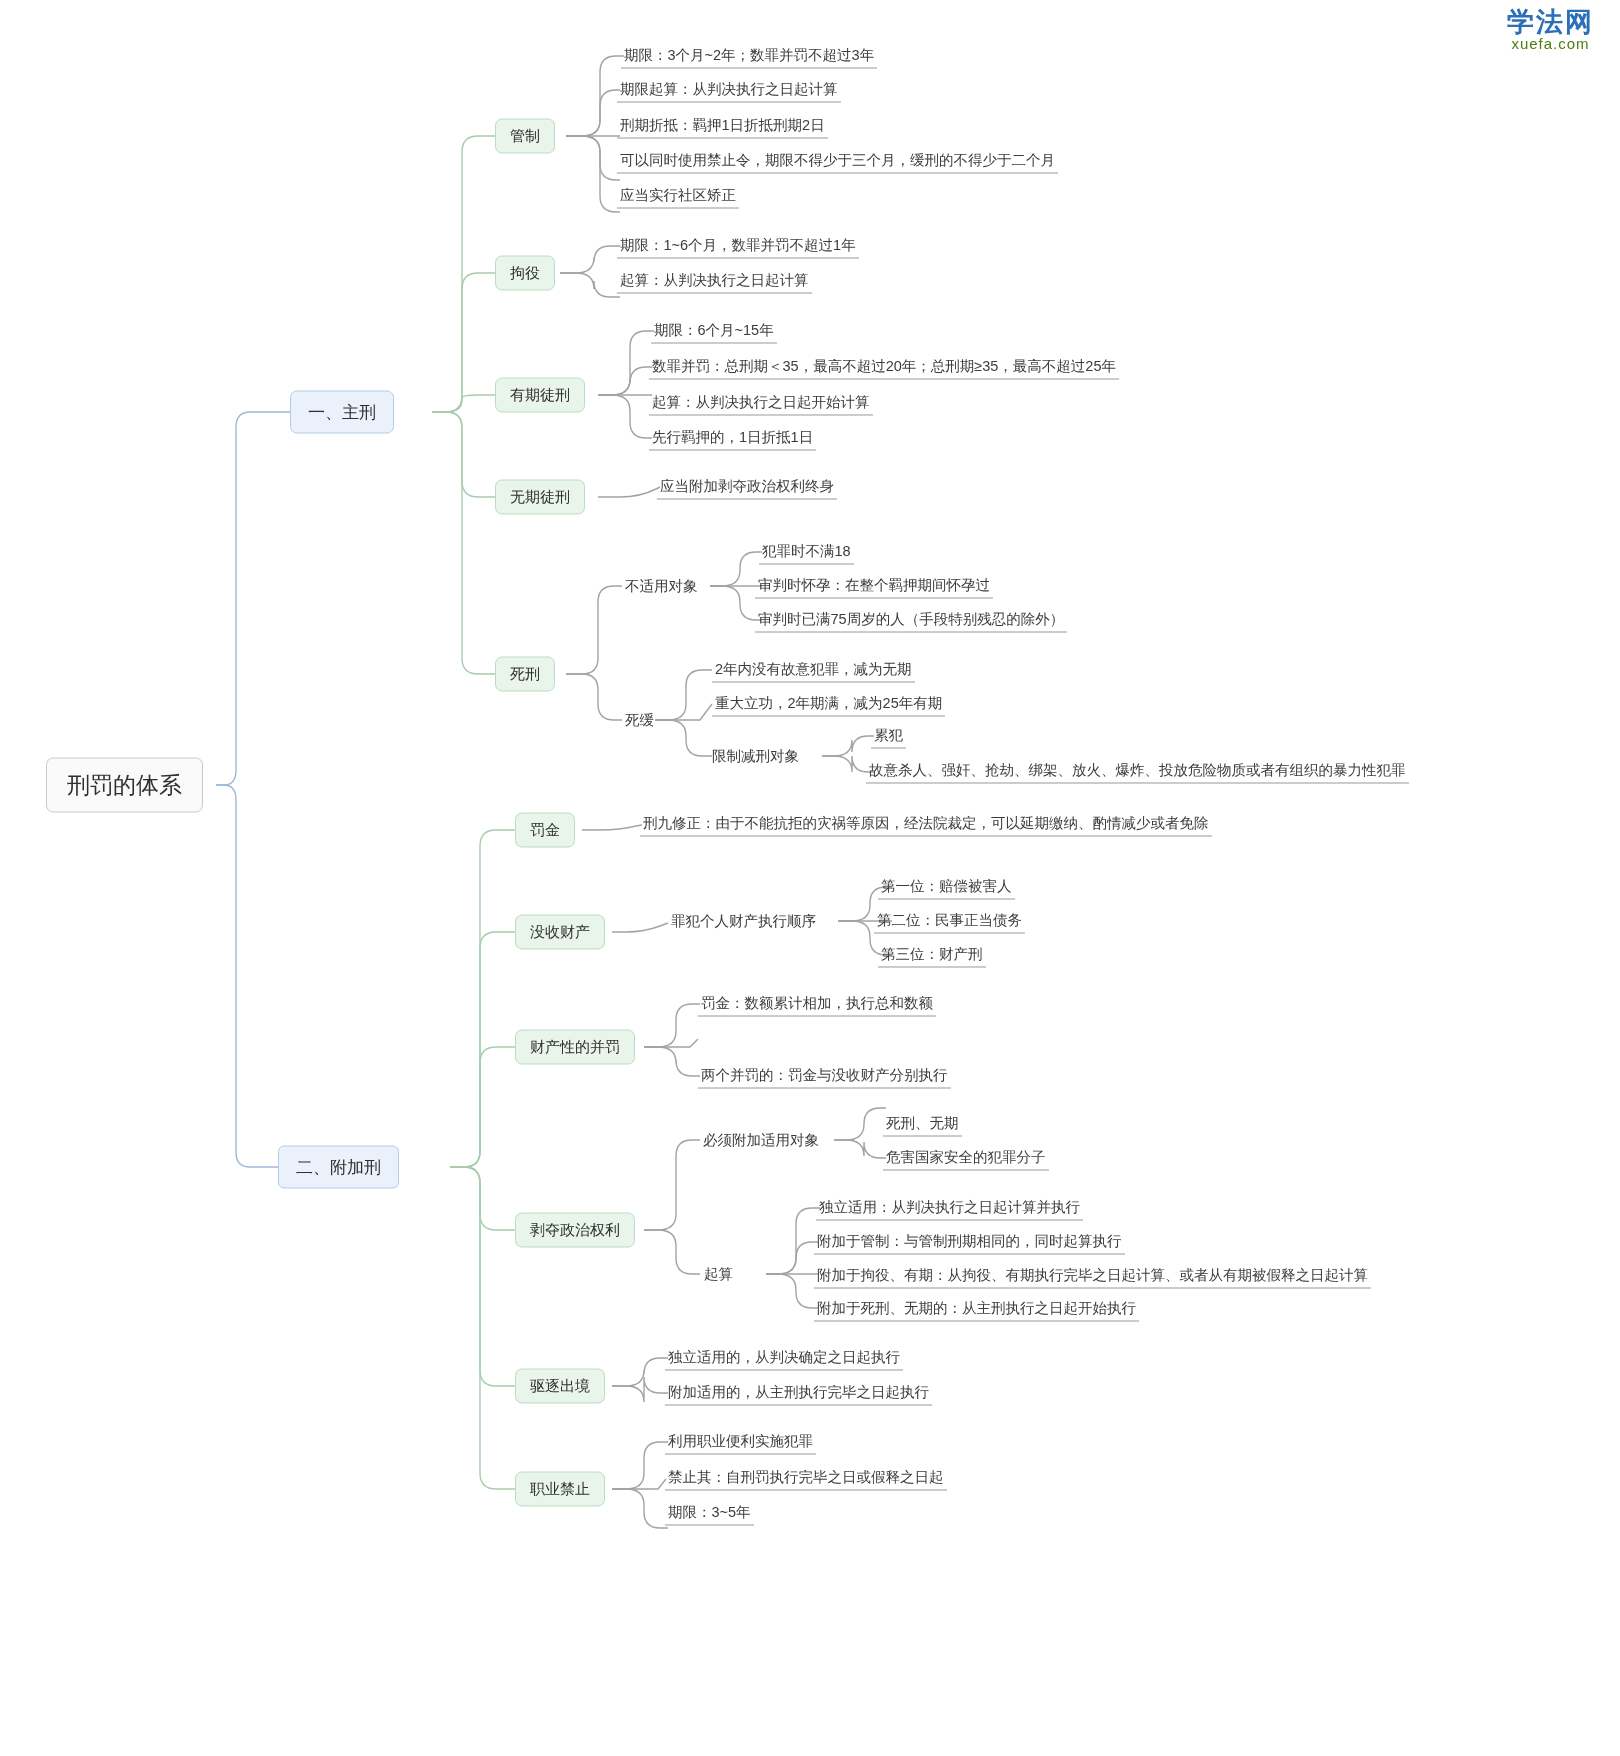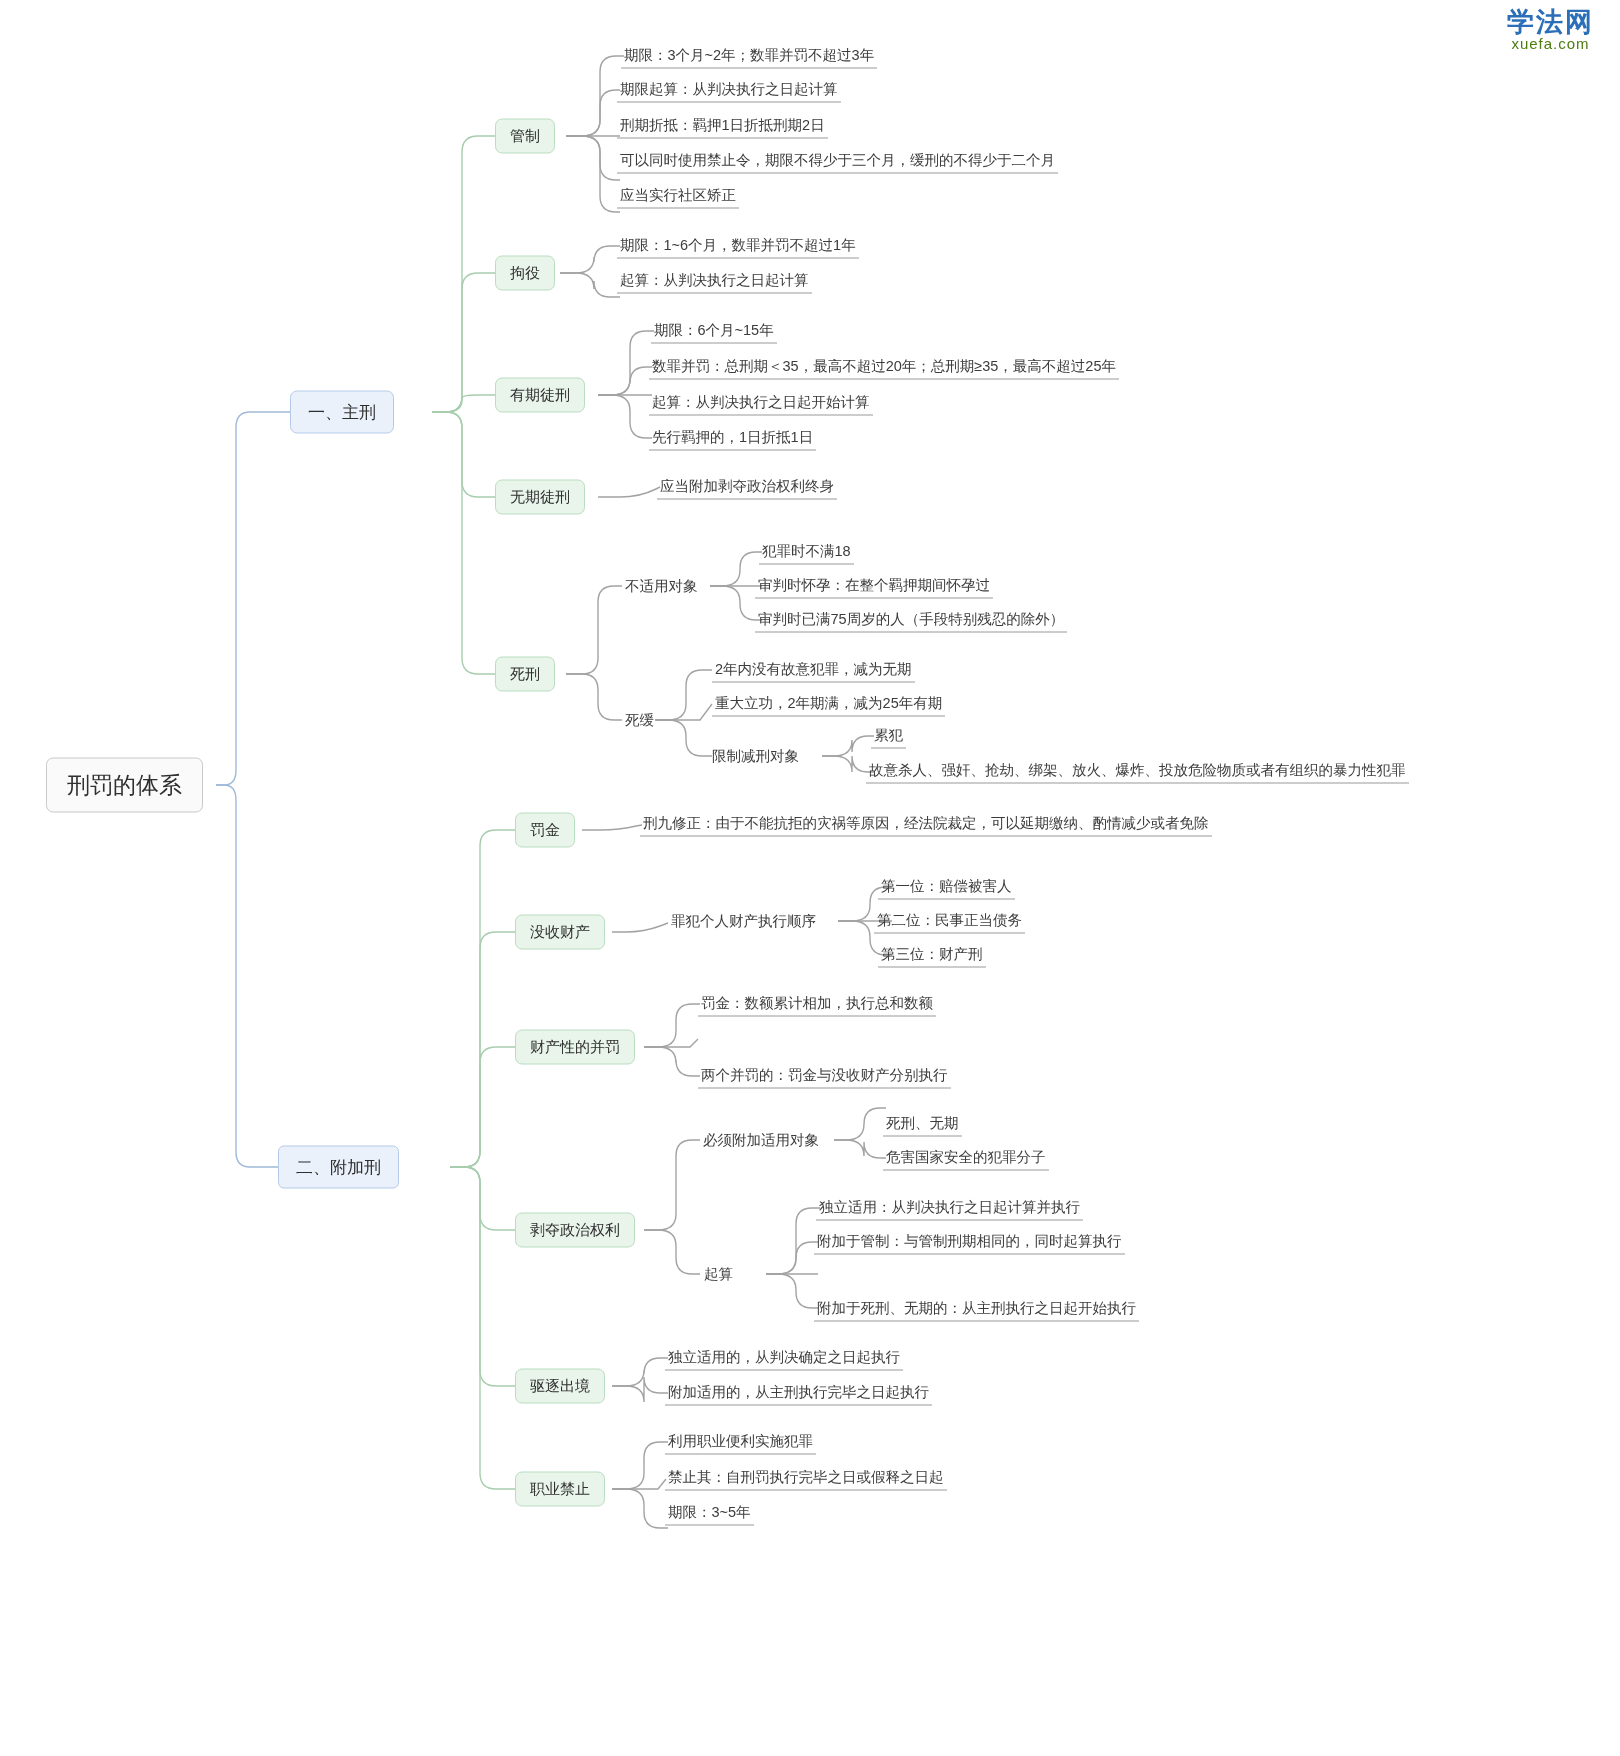--- a/index.html
+++ b/index.html
@@ -291,20 +291,21 @@
 
   <div class="node n-l2" style="left:515px; top:1230px;">剥夺政治权利</div>
 
   <div class="node n-plain" style="left:700px; top:1140px;">必须附加适用对象</div>
   <div class="node n-leaf" style="left:883px; top:1124px;">死刑、无期</div>
   <div class="node n-leaf" style="left:883px; top:1158px;">危害国家安全的犯罪分子</div>
 
   <div class="node n-plain" style="left:701px; top:1274px;">起算</div>
   <div class="node n-leaf" style="left:816px; top:1208px;">独立适用：从判决执行之日起计算并执行</div>
   <div class="node n-leaf" style="left:814px; top:1242px;">附加于管制：与管制刑期相同的，同时起算执行</div>
+  <div class="node n-leaf" style="left:814px; top:1276px;">附加于拘役、有期：从拘役、有期执行完毕之日起计算、或者从有期被假释之日起计算</div>
   <div class="node n-leaf" style="left:814px; top:1309px;">附加于死刑、无期的：从主刑执行之日起开始执行</div>
 
   <div class="node n-l2" style="left:515px; top:1386px;">驱逐出境</div>
   <div class="node n-leaf" style="left:665px; top:1358px;">独立适用的，从判决确定之日起执行</div>
   <div class="node n-leaf" style="left:665px; top:1393px;">附加适用的，从主刑执行完毕之日起执行</div>
 
   <div class="node n-l2" style="left:515px; top:1489px;">职业禁止</div>
   <div class="node n-leaf" style="left:665px; top:1442px;">利用职业便利实施犯罪</div>
   <div class="node n-leaf" style="left:665px; top:1478px;">禁止其：自刑罚执行完毕之日或假释之日起</div>
   <div class="node n-leaf" style="left:665px; top:1513px;">期限：3~5年</div>

